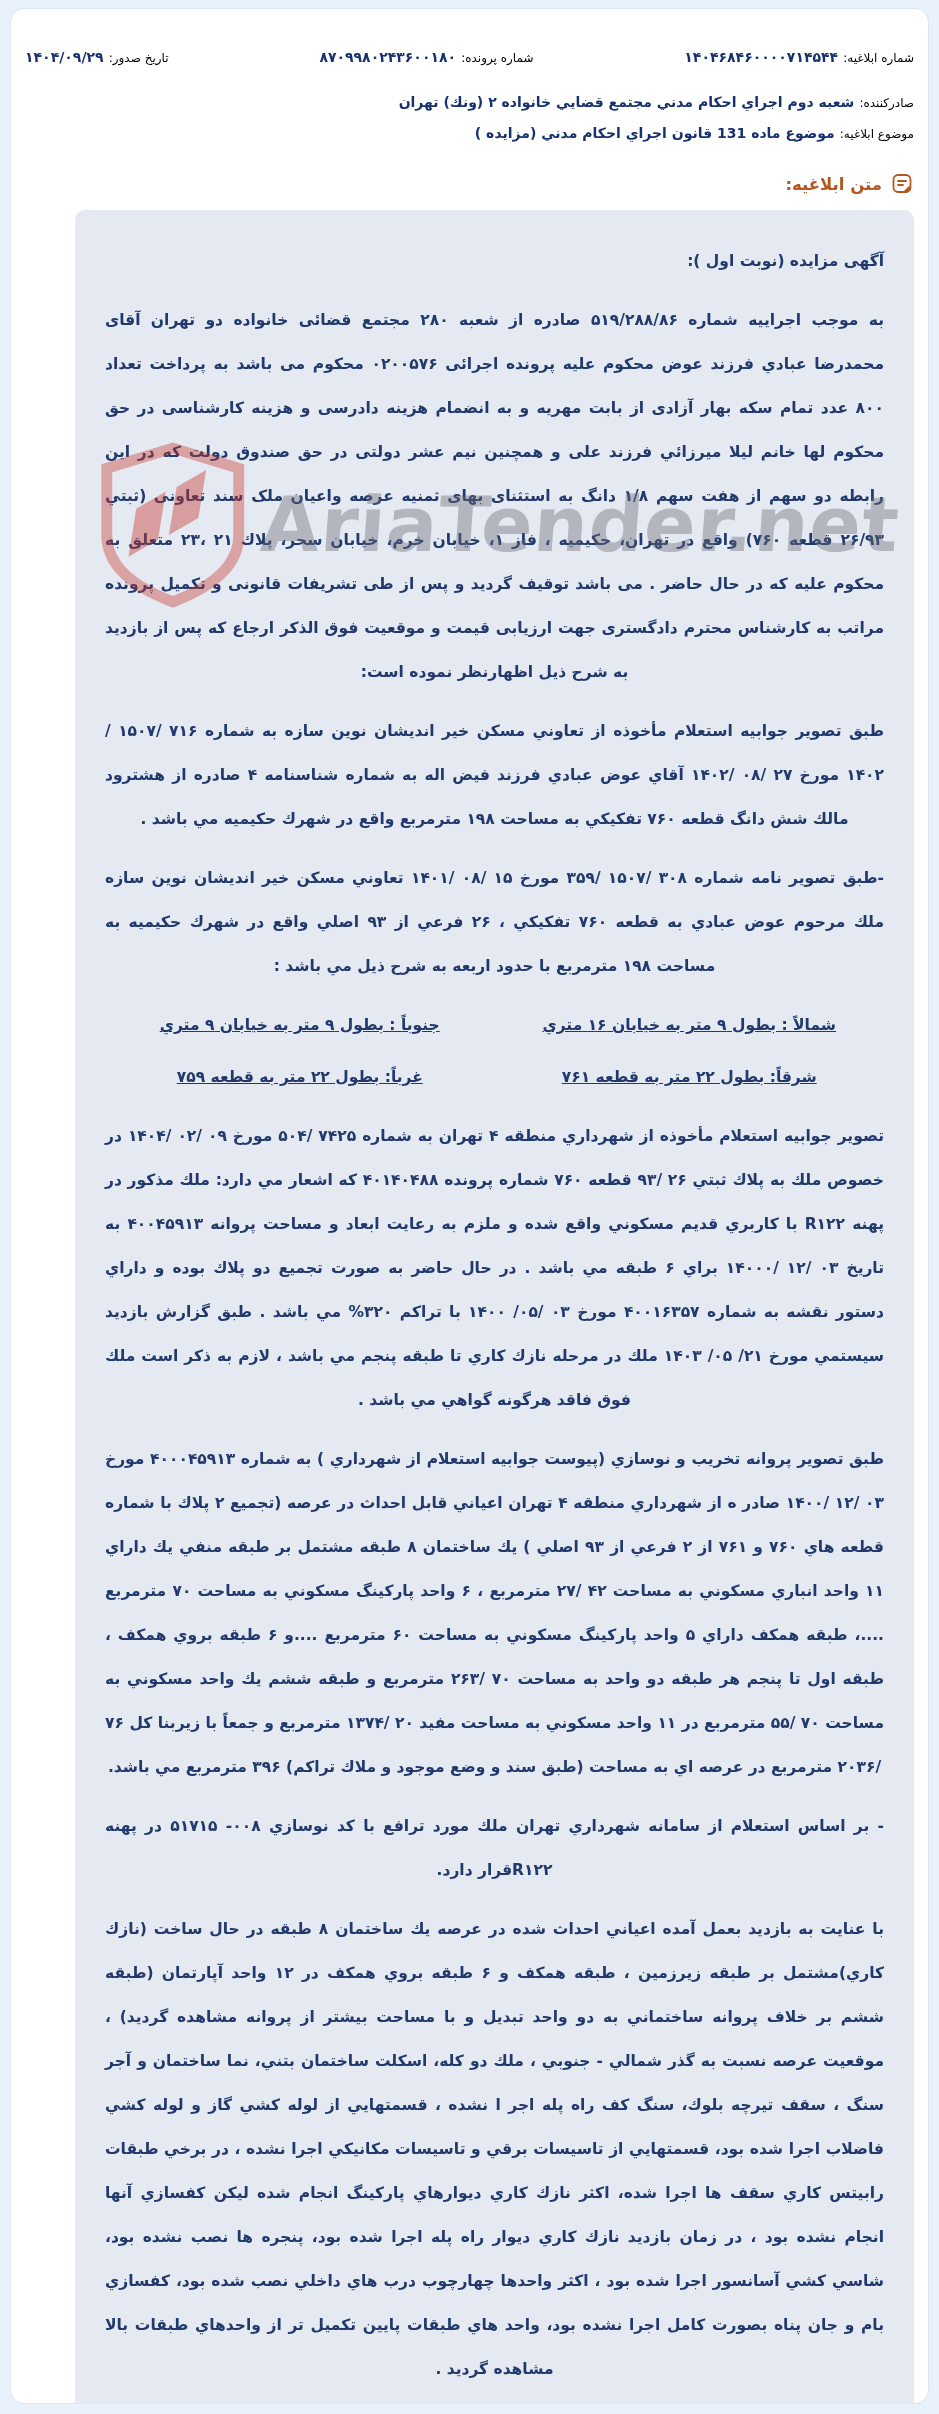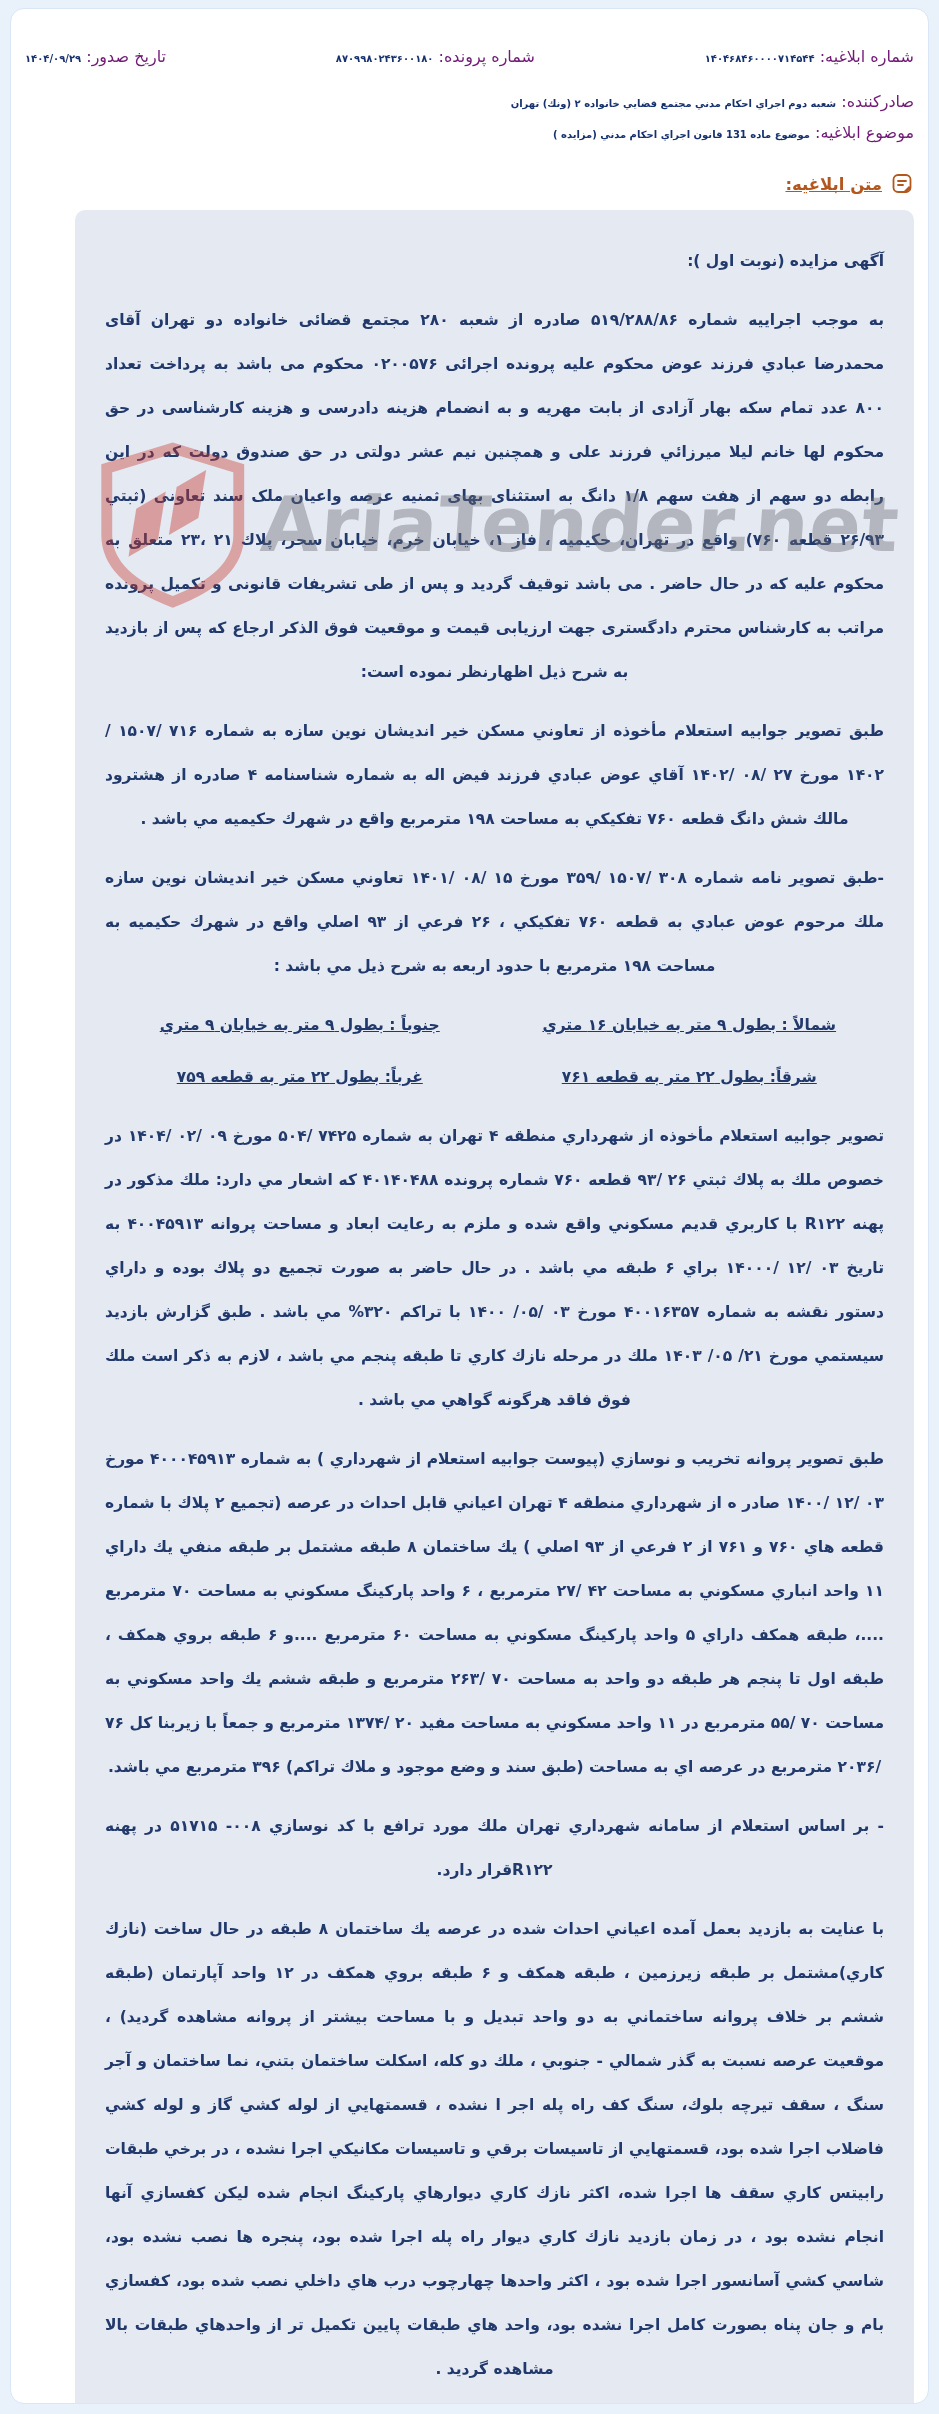--- a/index.html
+++ b/index.html
@@ -17,29 +17,29 @@
     background:#ffffff;
     border:1px solid #d9e6f6;
     border-radius:14px;
     padding:38px 14px 0 14px;
     direction:rtl;
     overflow:hidden;
   }
   
   .hdr-row1{display:flex;justify-content:space-between;align-items:baseline;}
   .hfield{white-space:nowrap;}
-  .hlabel{color:#701a75;font-size:16px;}
-  .hvalue{color:#16316e;font-weight:bold;font-size:10px;margin-top:32px;}
+  .hlabel{color:#000000;font-size:12px;}
+  .hvalue{color:#16316e;font-weight:bold;font-size:14px;margin-top:32px;}
   .hdr-row2{margin-top:26px;}
   .hdr-row3{margin-top:12px;}
   
   .section-title{
     margin-top:30px;
     display:flex;align-items:center;gap:8px;
-    color:#b4571e;font-weight:bold;font-size:16.5px;text-decoration:underline;
+    color:#b4571e;font-weight:bold;font-size:16.5px;
   }
   .section-title svg{flex:0 0 auto;}
   
   .textbox{
     position:relative;
     margin:14px 0 0 50px;
     background:#e4e9f2;
     border-radius:10px;
     padding:14px 30px 34px 30px;
     color:#22396b;

